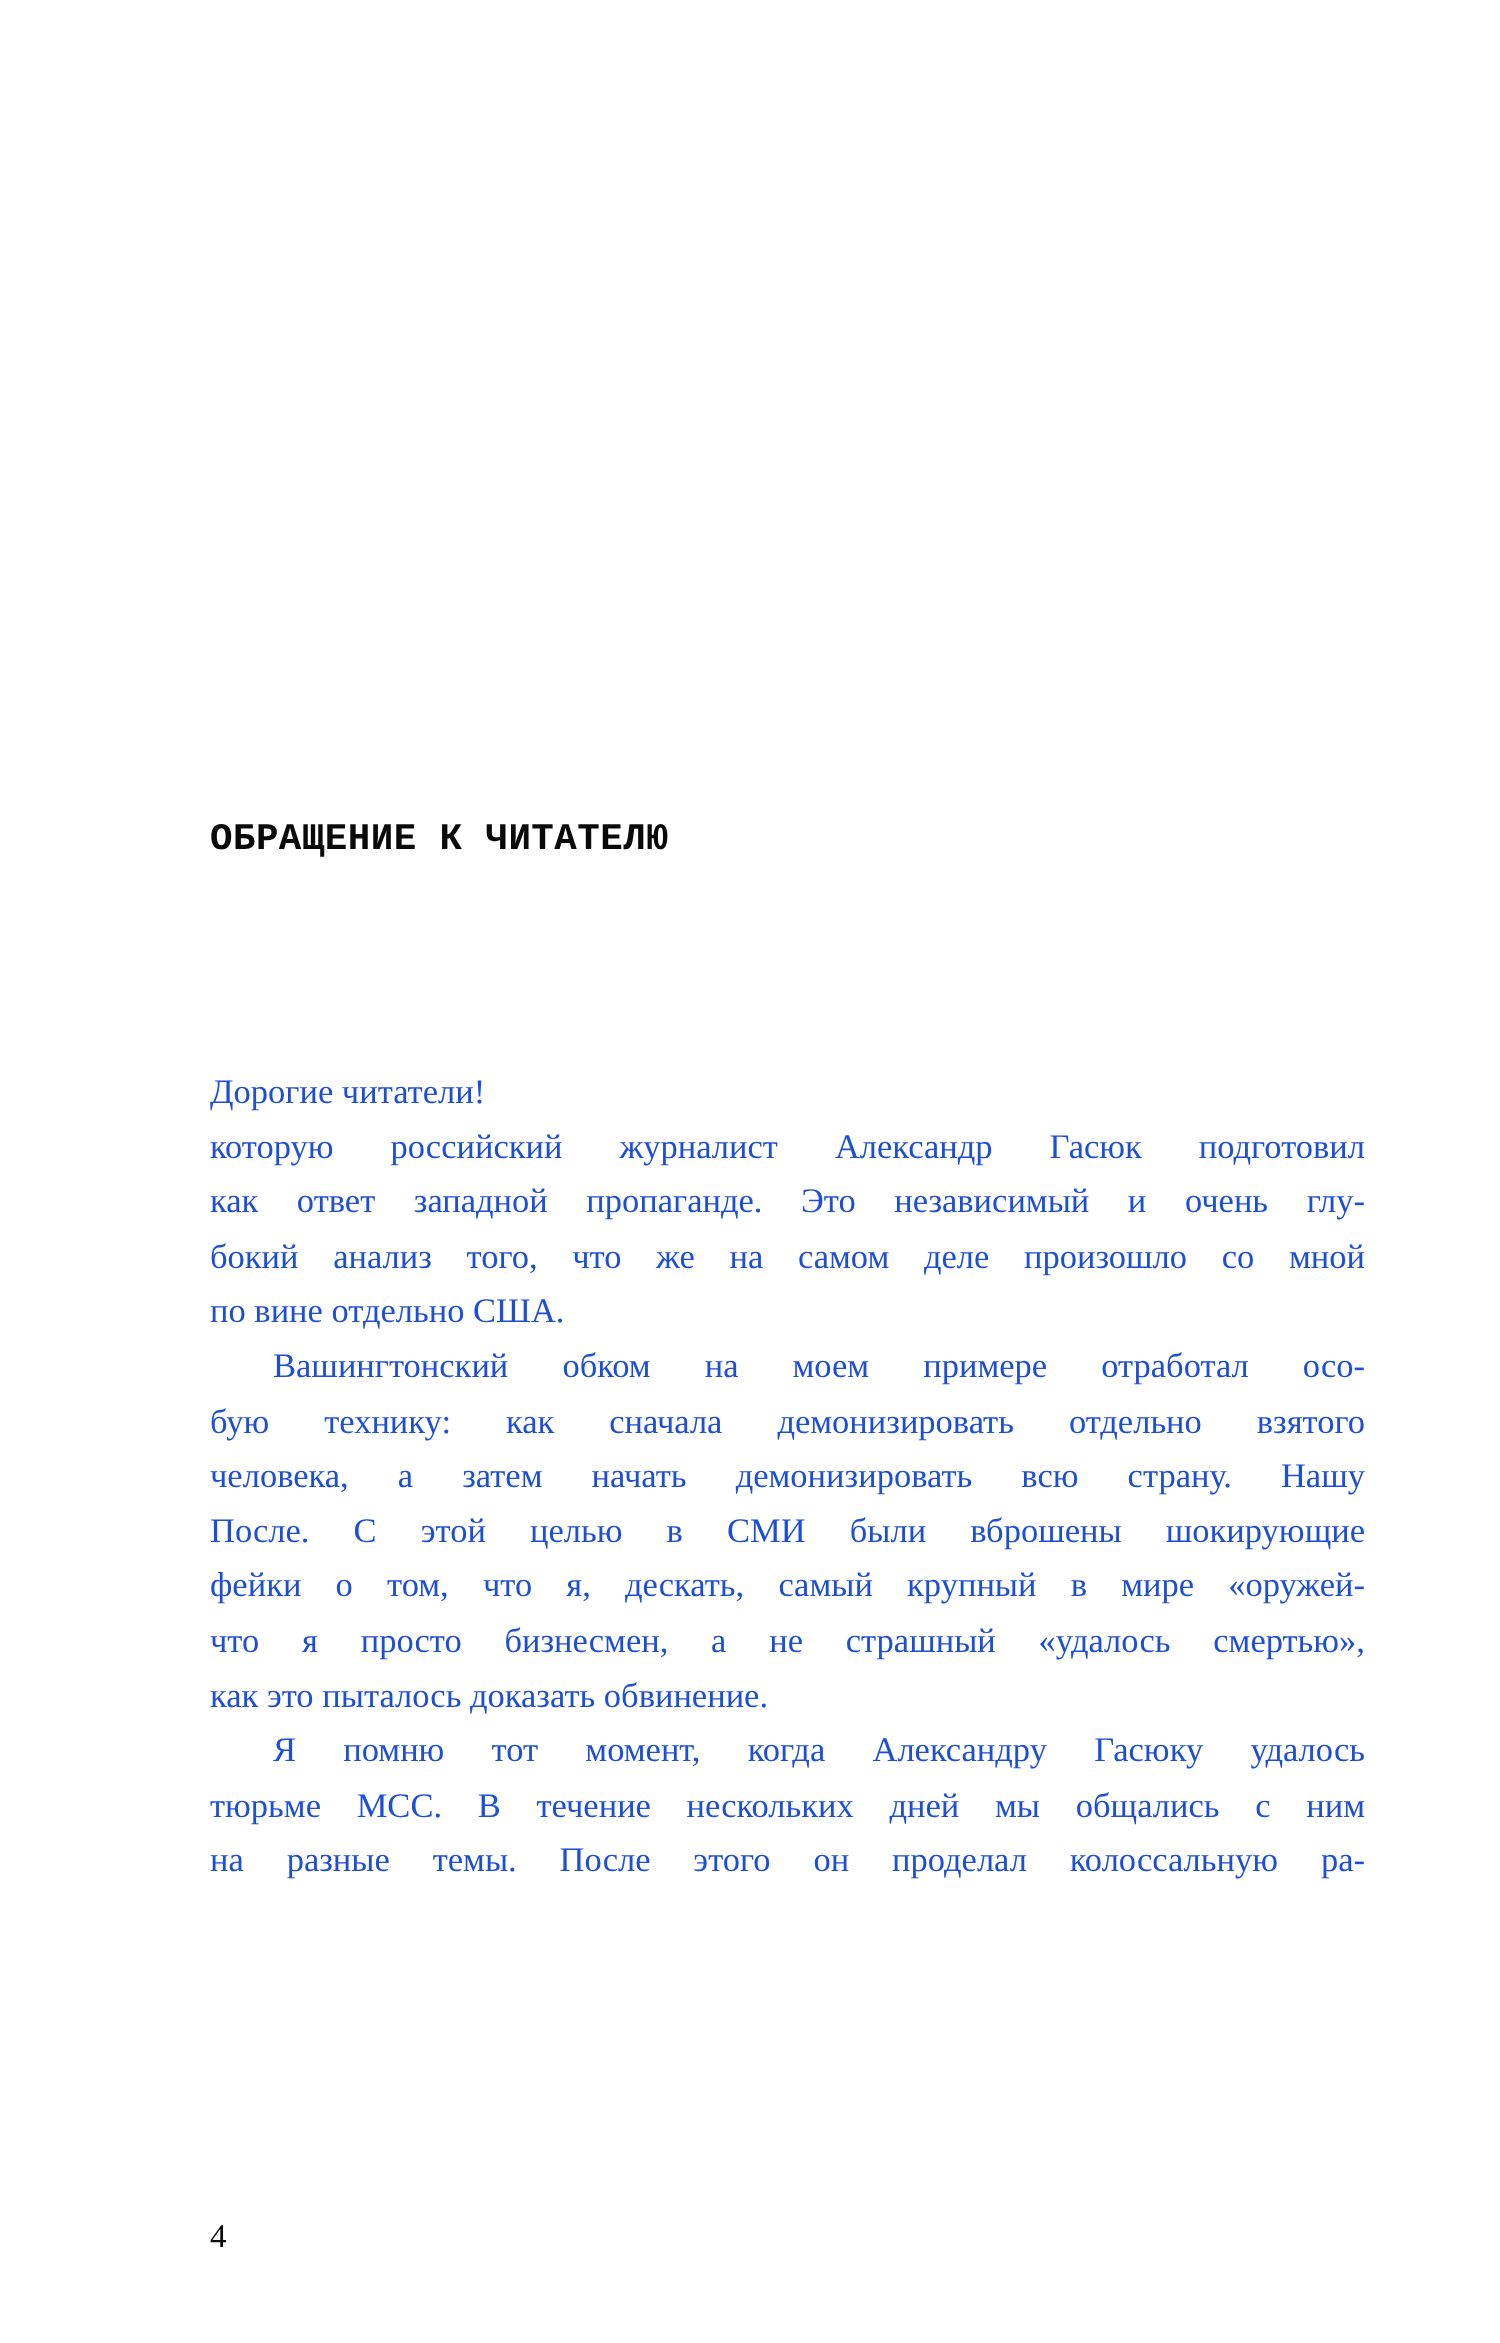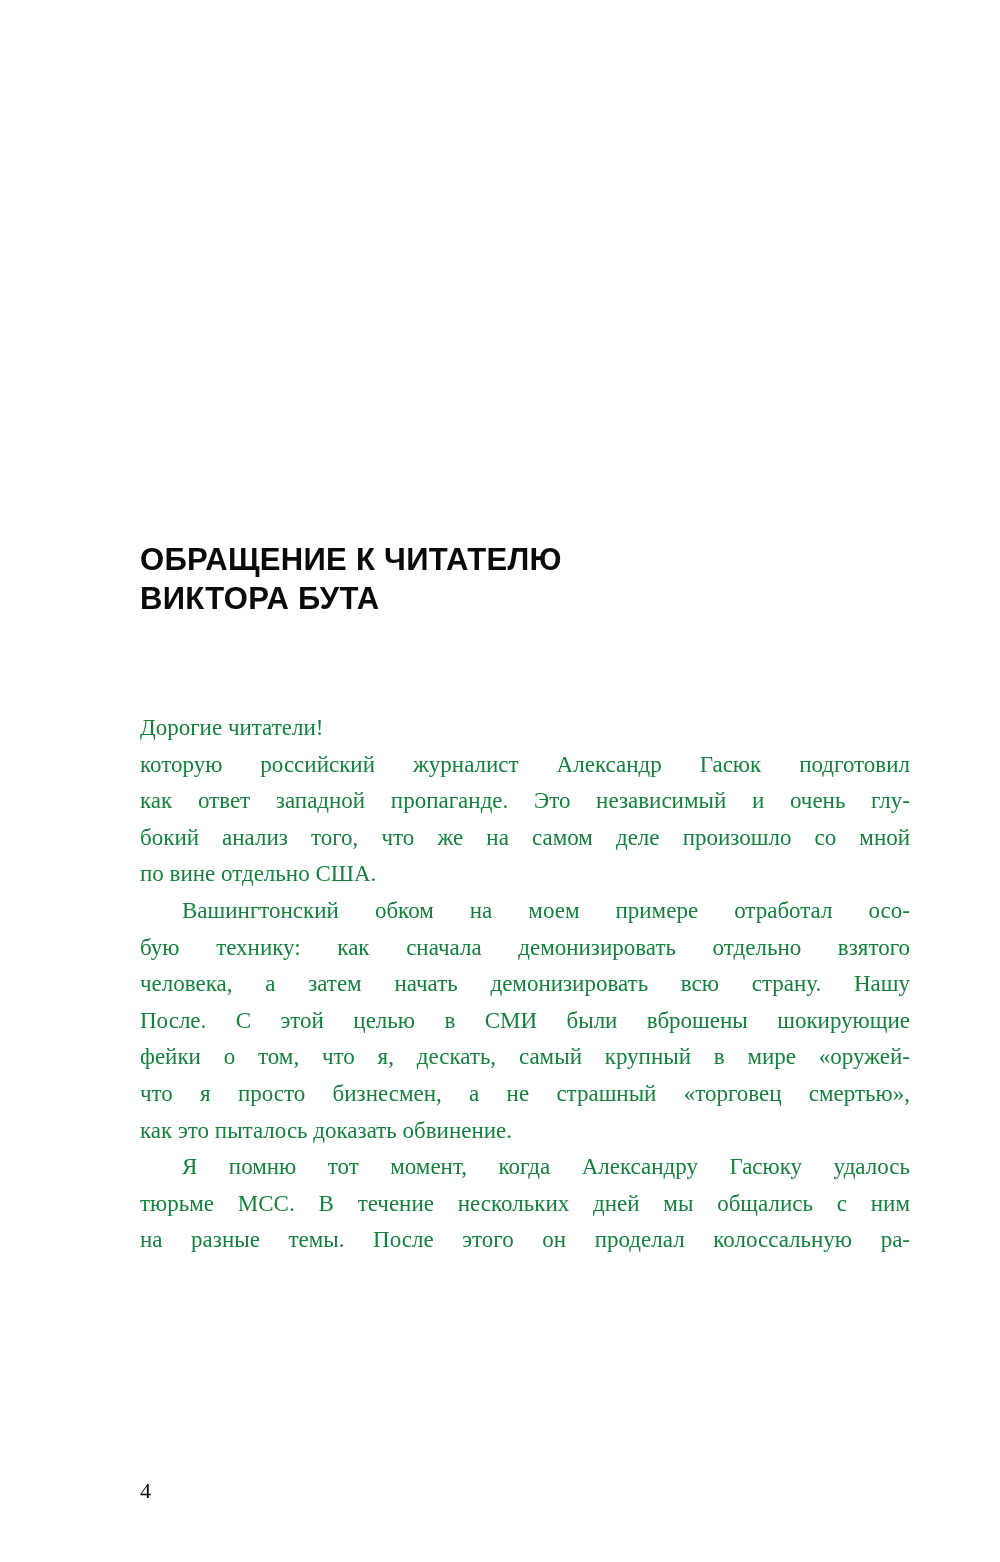--- a/index.html
+++ b/index.html
@@ -13,36 +13,36 @@
     height: 1562px;
     background: #ffffff;
     overflow: hidden;
     color: #0a0a0a;
   }
   .chapter-heading {
     position: absolute;
     top: 540px;
     left: 140px;
     margin: 0;
-    font-family: Liberation Sans, sans-serif;
+    font-family: Liberation Mono, monospace;
     font-weight: bold;
-    font-size: 31px;
+    font-size: 25px;
     line-height: 39px;
     letter-spacing: 0.3px;
     color: #0a0a0a;
   }
   .body-text {
     position: absolute;
     top: 710px;
     left: 140px;
     width: 770px;
     font-family: "Liberation Serif", serif;
     font-size: 23px;
     line-height: 36.6px;
-    color: #15803d;
+    color: #1d4ed8;
   }
   .line {
     text-align: left;
     white-space: normal;
   }
   .line.j {
     text-align: justify;
     text-align-last: justify;
   }
   .line.ind {
@@ -58,35 +58,34 @@
     color: #0a0a0a;
   }
 </style>
 </head>
 <body>
 
 <div class="page">
 
   <h1 class="chapter-heading">
     <span>ОБРАЩЕНИЕ К ЧИТАТЕЛЮ</span><br>
-    <span>ВИКТОРА БУТА</span>
   </h1>
 
   <div class="body-text">
     <div class="line">Дорогие читатели!</div>
     <div class="line j">которую российский журналист Александр Гасюк подготовил</div>
     <div class="line j">как ответ западной пропаганде. Это независимый и очень глу-</div>
     <div class="line j">бокий анализ того, что же на самом деле произошло со мной</div>
     <div class="line">по вине отдельно США.</div>
     <div class="line j ind">Вашингтонский обком на моем примере отработал осо-</div>
     <div class="line j">бую технику: как сначала демонизировать отдельно взятого</div>
     <div class="line j">человека, а затем начать демонизировать всю страну. Нашу</div>
     <div class="line j">После. С этой целью в СМИ были вброшены шокирующие</div>
     <div class="line j">фейки о том, что я, дескать, самый крупный в мире «оружей-</div>
-    <div class="line j">что я просто бизнесмен, а не страшный «торговец смертью»,</div>
+    <div class="line j">что я просто бизнесмен, а не страшный «удалось смертью»,</div>
     <div class="line">как это пыталось доказать обвинение.</div>
     <div class="line j ind">Я помню тот момент, когда Александру Гасюку удалось</div>
     <div class="line j">тюрьме МСС. В течение нескольких дней мы общались с ним</div>
     <div class="line j">на разные темы. После этого он проделал колоссальную ра-</div>
   </div>
 
   <div class="page-number">4</div>
 
 </div>
 

